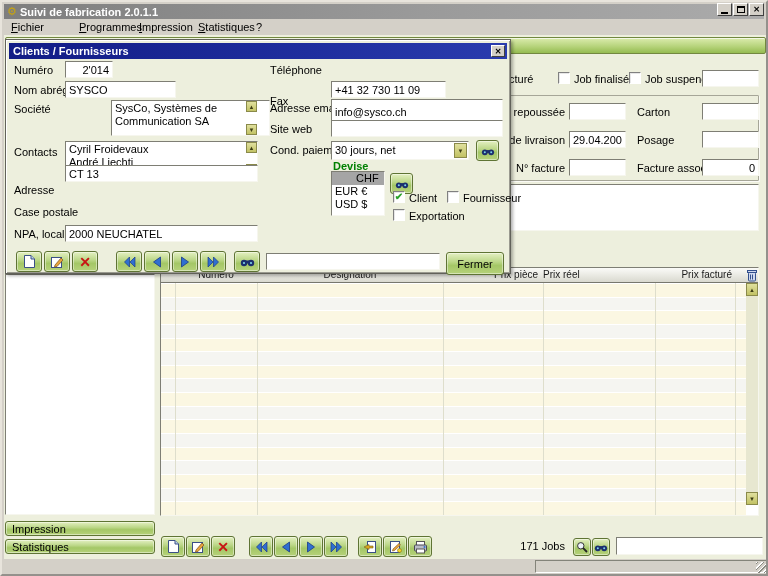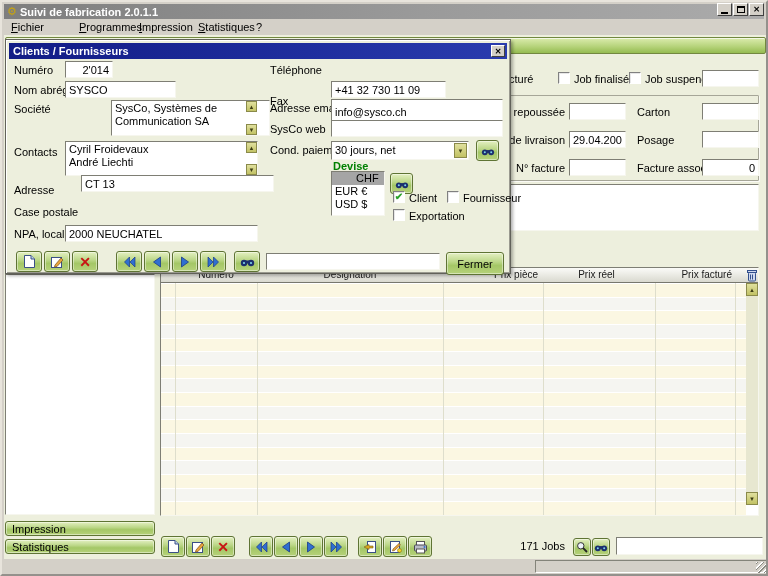--- a/index.html
+++ b/index.html
@@ -163,21 +163,21 @@
   <div class="sunken" style="left:160px; top:182px; width:597px; height:47px;"></div>
 
   <div class="sunken" style="left:3px; top:272px; width:150px; height:241px;"></div>
 
   <div class="jobtable">
     <div class="thead">
       <div class="th" style="width:14px;"></div>
       <div class="th" style="width:82px; text-align:center;">Numéro</div>
       <div class="th" style="width:186px; text-align:center;">Désignation</div>
       <div class="th" style="width:100px; text-align:right; padding-right:5px;">Prix pièce</div>
-      <div class="th" style="width:112px; text-align:center; padding-right:5px;">Prix réel</div>
+      <div class="th" style="width:112px; text-align:left; padding-right:5px;">Prix réel</div>
       <div class="th" style="width:80px; text-align:right; padding-right:3px;">Prix facturé</div>
       <div class="th" style="width:23px; display:flex; justify-content:flex-end; padding-right:1px;">
         <span>
             <svg width="10" height="13" viewBox="0 0 10 13">
               <rect x="1.5" y="3.5" width="7" height="8.5" rx="1" fill="#cfd8ee" stroke="#33508e"></rect>
               <rect x="0.5" y="1.5" width="9" height="2" fill="#cfd8ee" stroke="#33508e"></rect>
               <line x1="3.5" y1="5.5" x2="3.5" y2="10.5" stroke="#33508e"></line>
               <line x1="5.5" y1="5.5" x2="5.5" y2="10.5" stroke="#33508e"></line>
             </svg>
           </span>
@@ -350,31 +350,31 @@
     <div class="marea" style="left:59px; top:101px; width:193px; height:35px;">Cyril Froidevaux
 André Liechti</div>
     <div class="kbtn miniup" style="left:240px; top:102px;">
         <span>▲</span>
       </div>
     <div class="kbtn miniup" style="left:240px; top:124px;">
         <span>▼</span>
       </div>
 
     <span class="dlabel" style="left:8px; top:144px;">Adresse</span>
-    <input class="tin" style="left: 59px; top: 135px; width: 193px; height: 17px; margin-left: 16px;" value="CT 13">
+    <input class="tin" style="left: 59px; top: 125px; width: 193px; height: 17px;" value="CT 13">
     <span class="dlabel" style="left:8px; top:166px;">Case postale</span>
     <span class="dlabel" style="left:8px; top:188px;">NPA, localité</span>
     <input class="tin" style="left: 59px; top: 185px; width: 193px; height: 17px;" value="2000 NEUCHATEL">
 
     <span class="dlabel" style="left:264px; top:24px;">Téléphone</span>
     <span class="dlabel" style="left:264px; top:44px;margin-top:11px;">Fax</span>
     <input class="tin" style="left: 325px; top: 41px; width: 115px; height: 17px;" value="+41 32 730 11 09">
     <span class="dlabel" style="left:264px; top:62px;">Adresse email</span>
     <input class="tin" style="left: 325px; top: 59px; width: 172px; height: 26px;" value="info@sysco.ch">
-    <span class="dlabel" style="left:264px; top:83px;">SysCo web</span>
+    <span class="dlabel" style="left:264px; top:83px;">Site web</span>
     <input class="tin" style="left: 325px; top: 80px; width: 172px; height: 17px;" value="">
 
     <span class="dlabel" style="left:264px; top:104px;">Cond. paiement</span>
     <div class="select" style="left:325px; top:101px; width:138px; height:19px;">
       <span>30 jours, net</span>
       <div class="kbtn selarrow">
           <span>▼</span>
         </div>
     </div>
     <div class="gbtn" style="left:470px; top:100px; width:23px; height:21px;">

